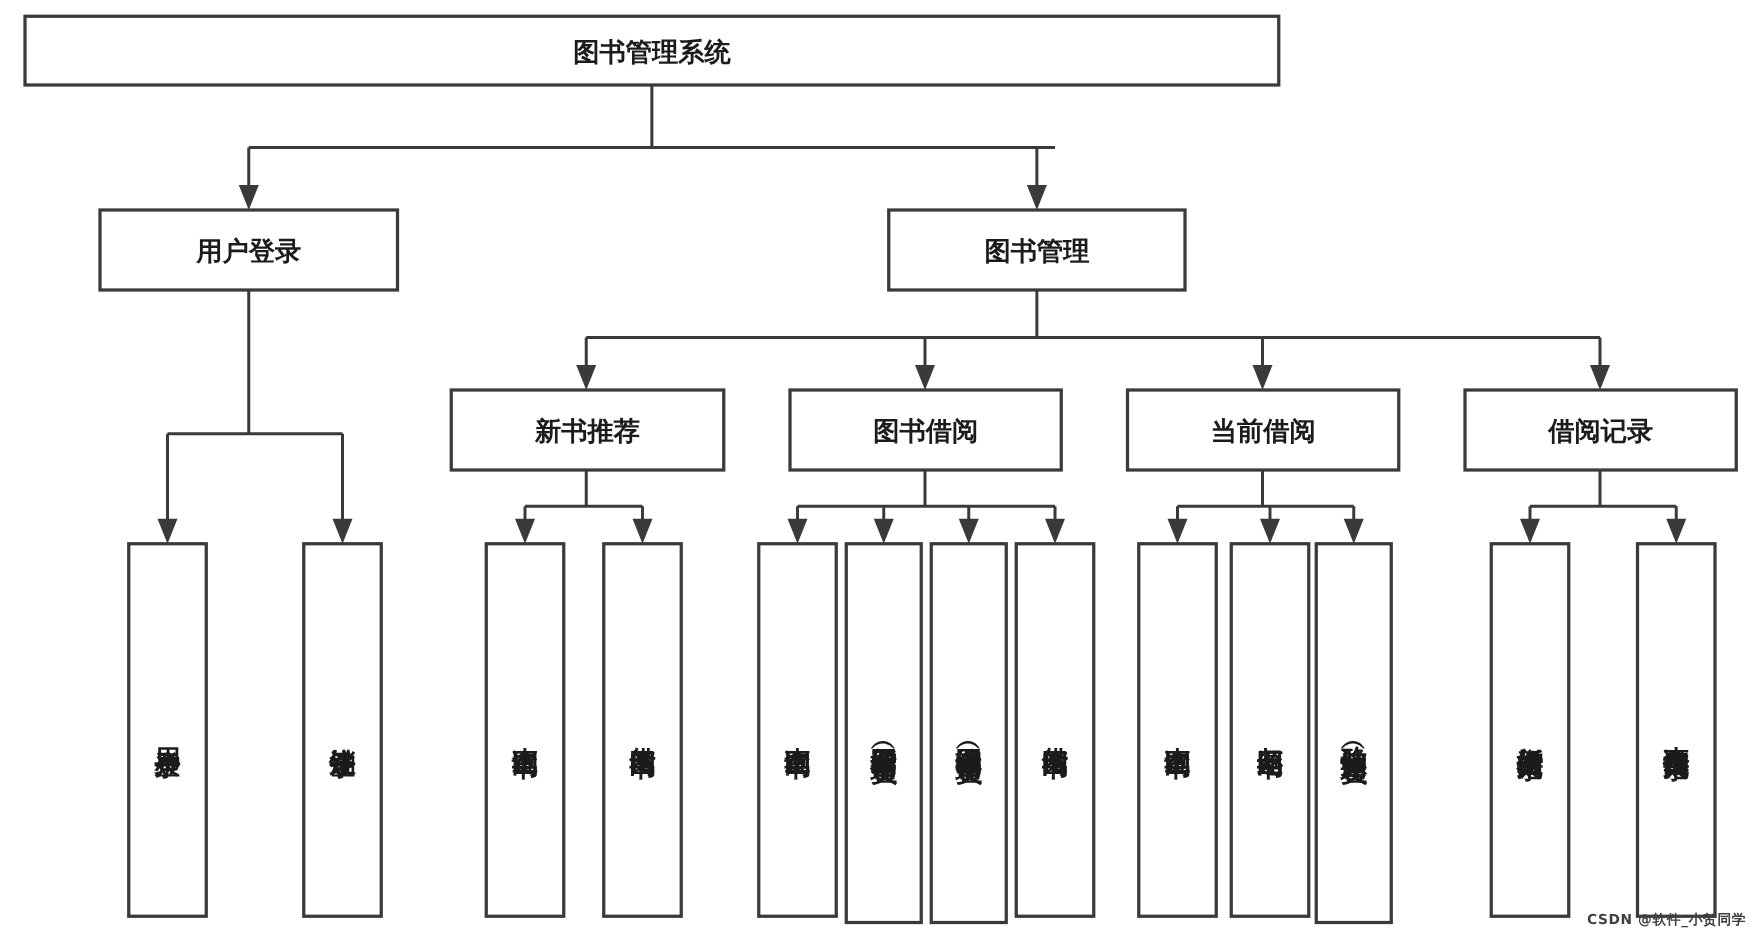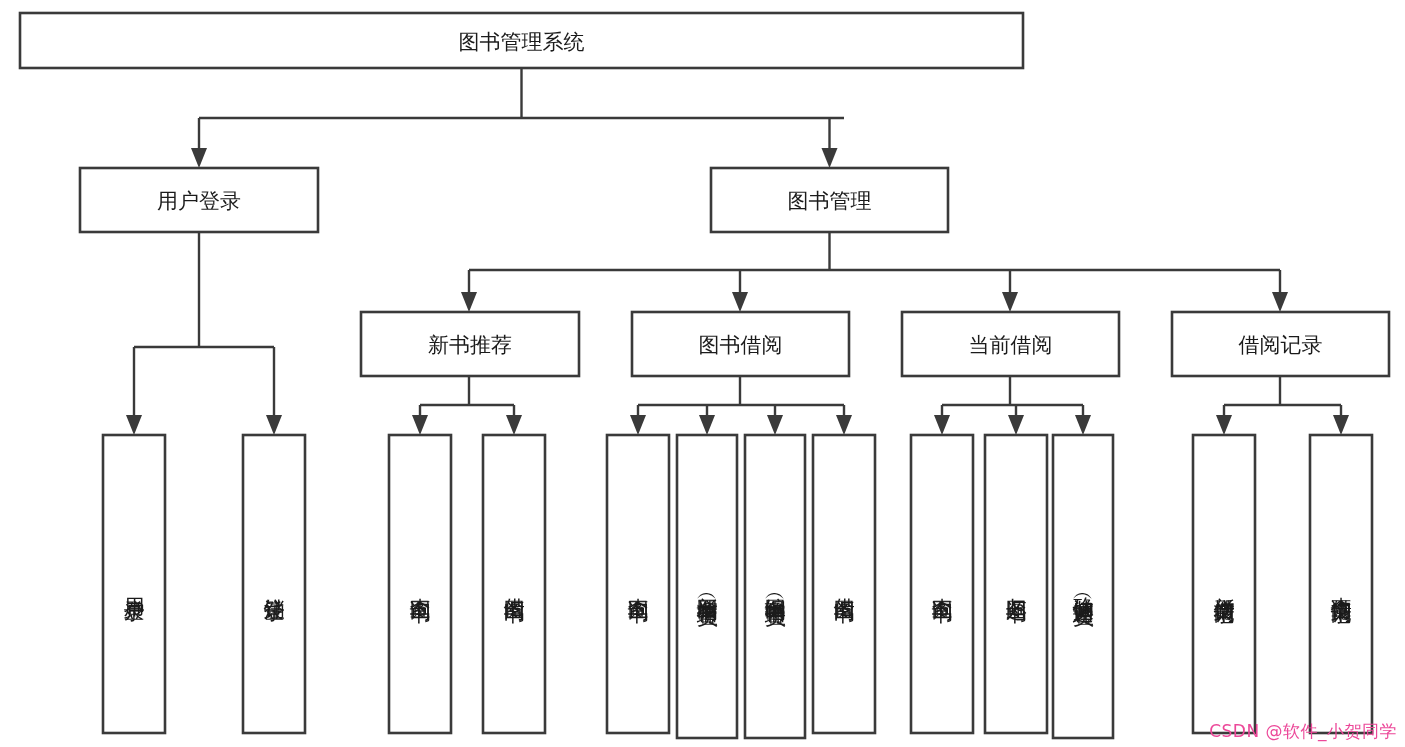--- a/index.html
+++ b/index.html
@@ -9,20 +9,21 @@
   }
   body {
     font-family: "DejaVu Sans", "Liberation Sans", sans-serif;
   }
   #stage {
     position: relative;
     width: 1405px;
     height: 747px;
     background: #ffffff;
     overflow: hidden;
+    font-weight: bold;
   }
   #diagram-svg {
     position: absolute;
     left: 0;
     top: 0;
     width: 1405px;
     height: 747px;
     display: block;
   }
   .node-box {
@@ -60,22 +61,22 @@
     align-items: center;
     justify-content: center;
     white-space: nowrap;
     user-select: none;
   }
   #watermark {
     position: absolute;
     right: 8px;
     bottom: 4px;
     font-family: "DejaVu Sans", "Liberation Sans", sans-serif;
-    font-size: 17px;
-    color: #ec4899;
+    font-size: 11px;
+    color: #404040;
     white-space: nowrap;
     letter-spacing: 0.5px;
   }
 </style>
 </head>
 <body>
 
 <div id="stage">
 
   <svg id="diagram-svg" viewBox="0 0 1405 747">

